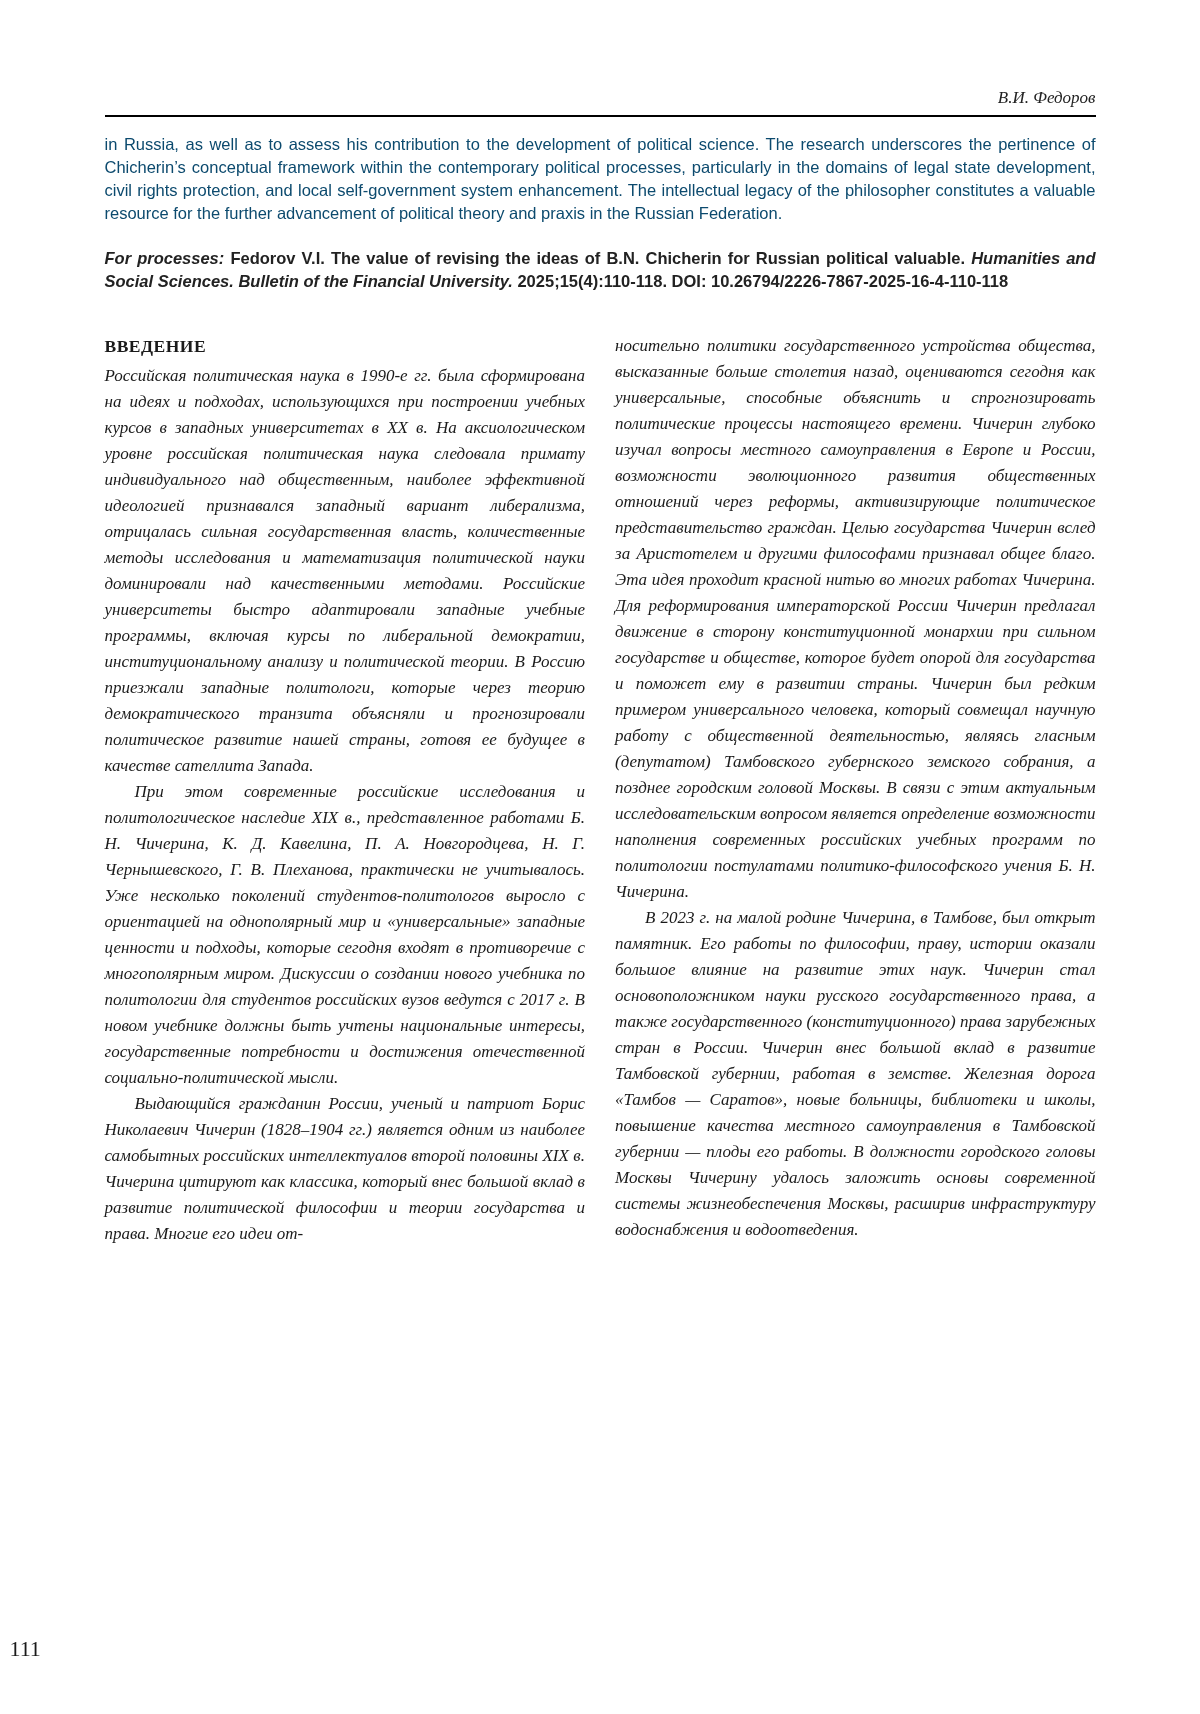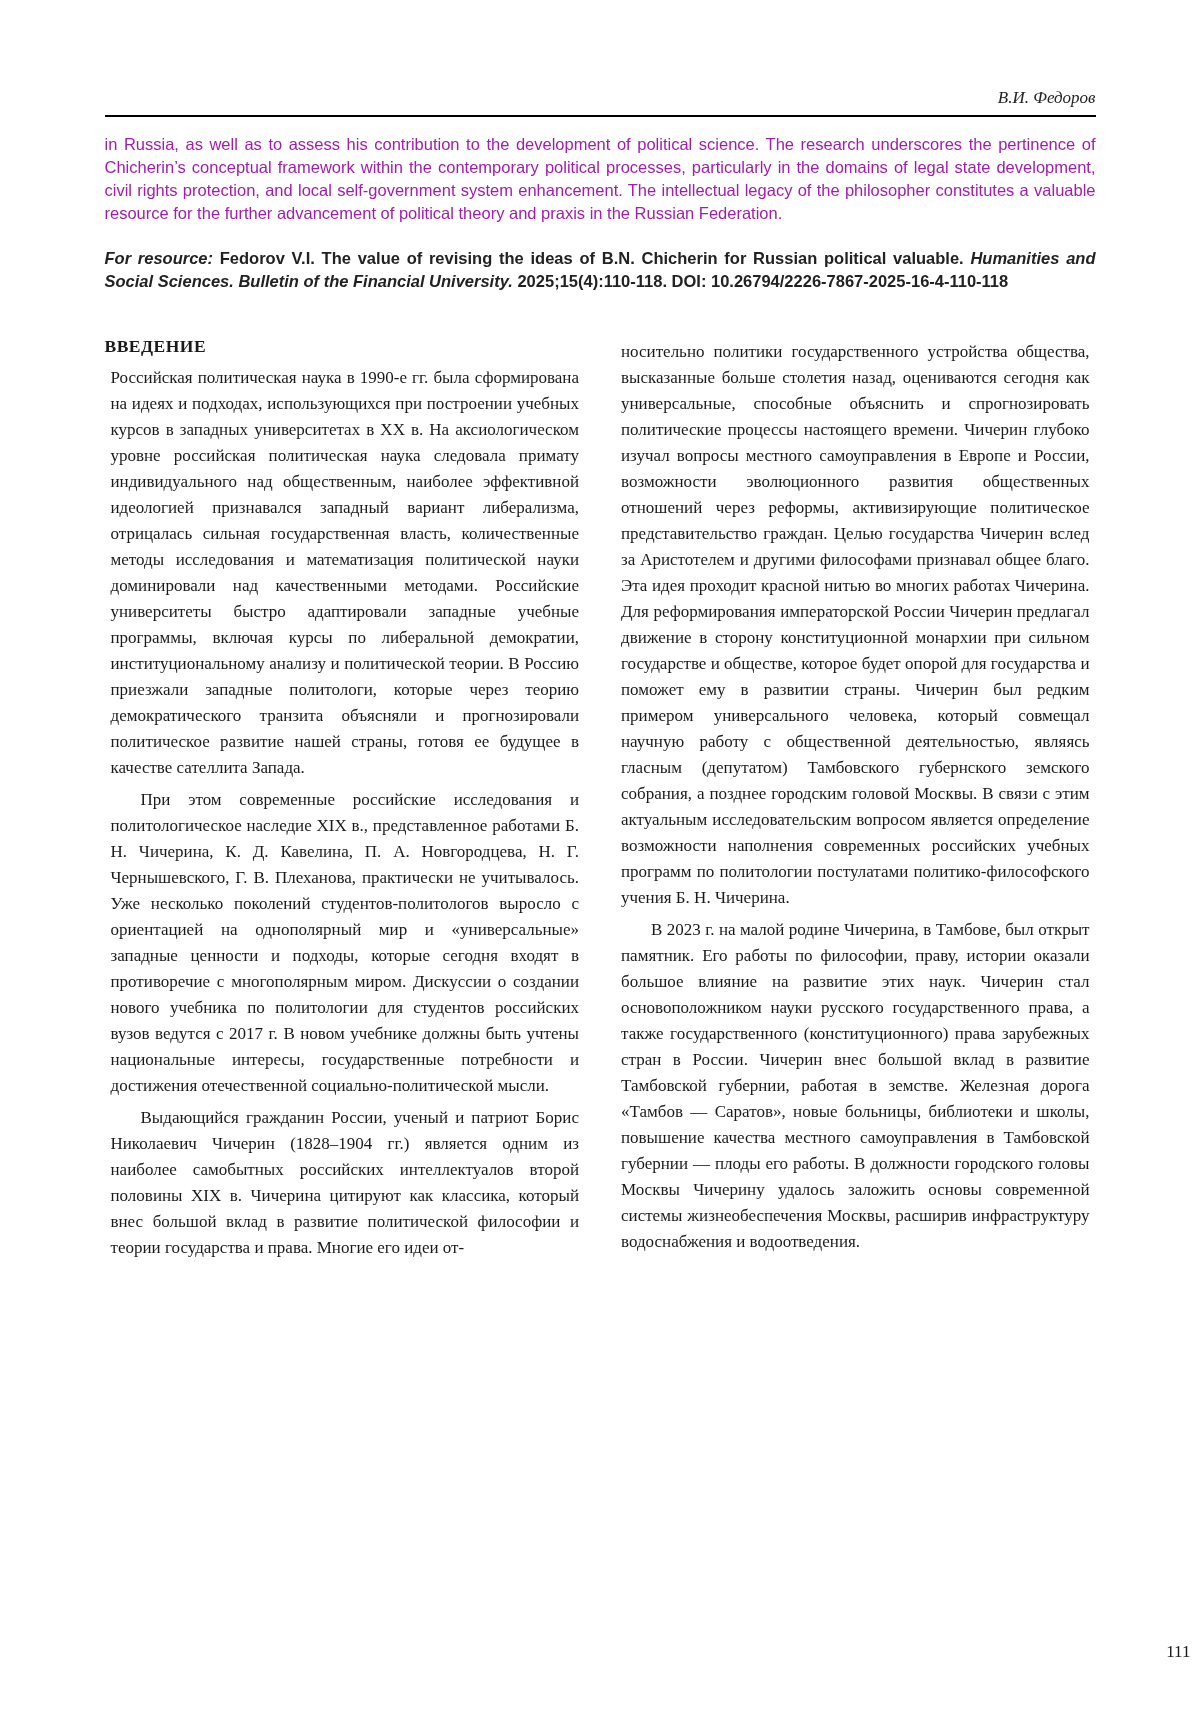--- a/index.html
+++ b/index.html
@@ -31,21 +31,21 @@
     border-top: 2px solid #000;
     margin: 7px 0 0 0;
   }
   
   .abstract {
     margin-top: 16px;
     font-family: "Liberation Sans", sans-serif;
     font-size: 16.5px;
     line-height: 23px;
     text-align: justify;
-    color: #a21caf;
+    color: #0c4a6e;
   }
   .abstract p { margin: 0; }
   .kw-label {
     font-weight: bold;
     font-style: italic;
   }
   
   .citation {
     margin-top: 22px;
     font-family: "Liberation Sans", sans-serif;
@@ -76,50 +76,50 @@
     hyphens: auto;
     -webkit-hyphens: auto;
   }
   .col h2 {
     margin: 0 0 4px 0;
     text-align: left;
     font-size: 17.5px;
     font-weight: bold;
     letter-spacing: 0.5px;
   }
-  .col p { margin: 6px; }
+  .col p { margin: 0; font-style: italic; }
   .col p.indent { text-indent: 30px; }
   
   .page-footer {
     position: absolute;
     left: 0;
     right: 0;
     bottom: 52px;
-    text-align: right;
+    text-align: left;
     font-family: "Liberation Serif", serif;
-    font-size: 17px;
+    font-size: 22px;
     color: #1a1a1a;
   }
 </style>
 </head>
 <body>
 
 <div class="page">
 
   <header class="running-head">
     <span>В.И. Федоров</span>
   </header>
   <hr class="head-rule">
 
   <section class="abstract">
     <p>in Russia, as well as to assess his contribution to the development of political science. The research underscores the pertinence of Chicherin’s conceptual framework within the contemporary political processes, particularly in the domains of legal state development, civil rights protection, and local self-government system enhancement. The intellectual legacy of the philosopher constitutes a valuable resource for the further advancement of political theory and praxis in the Russian Federation.</p>
   </section>
 
   <section class="citation">
-    <p><span class="cit-label">For resource:</span> <span>Fedorov V.I. The value of revising the ideas of B.N. Chicherin for Russian political valuable.</span> <span class="cit-journal">Humanities and Social Sciences. Bulletin of the Financial University.</span> <span>2025;15(4):110-118. DOI: 10.26794/2226-7867-2025-16-4-110-118</span></p>
+    <p><span class="cit-label">For processes:</span> <span>Fedorov V.I. The value of revising the ideas of B.N. Chicherin for Russian political valuable.</span> <span class="cit-journal">Humanities and Social Sciences. Bulletin of the Financial University.</span> <span>2025;15(4):110-118. DOI: 10.26794/2226-7867-2025-16-4-110-118</span></p>
   </section>
 
   <section class="columns">
     <div class="col">
       <h2>ВВЕДЕНИЕ</h2>
       <p>Российская политическая наука в 1990-е гг. была сформирована на идеях и подходах, использующихся при построении учебных курсов в западных университетах в XX в. На аксиологическом уровне российская политическая наука следовала примату индивидуального над общественным, наиболее эффективной идеологией признавался западный вариант либерализма, отрицалась сильная государственная власть, количественные методы исследования и математизация политической науки доминировали над качественными методами. Российские университеты быстро адаптировали западные учебные программы, включая курсы по либеральной демократии, институциональному анализу и политической теории. В Россию приезжали западные политологи, которые через теорию демократического транзита объясняли и прогнозировали политическое развитие нашей страны, готовя ее будущее в качестве сателлита Запада.</p>
       <p class="indent">При этом современные российские исследования и политологическое наследие XIX в., представленное работами Б. Н. Чичерина, К. Д. Кавелина, П. А. Новгородцева, Н. Г. Чернышевского, Г. В. Плеханова, практически не учитывалось. Уже несколько поколений студентов-политологов выросло с ориентацией на однополярный мир и «универсальные» западные ценности и подходы, которые сегодня входят в противоречие с многополярным миром. Дискуссии о создании нового учебника по политологии для студентов российских вузов ведутся с 2017 г. В новом учебнике должны быть учтены национальные интересы, государственные потребности и достижения отечественной социально-политической мысли.</p>
       <p class="indent">Выдающийся гражданин России, ученый и патриот Борис Николаевич Чичерин (1828–1904 гг.) является одним из наиболее самобытных российских интеллектуалов второй половины XIX в. Чичерина цитируют как классика, который внес большой вклад в развитие политической философии и теории государства и права. Многие его идеи от-</p>
     </div>
     <div class="col">

